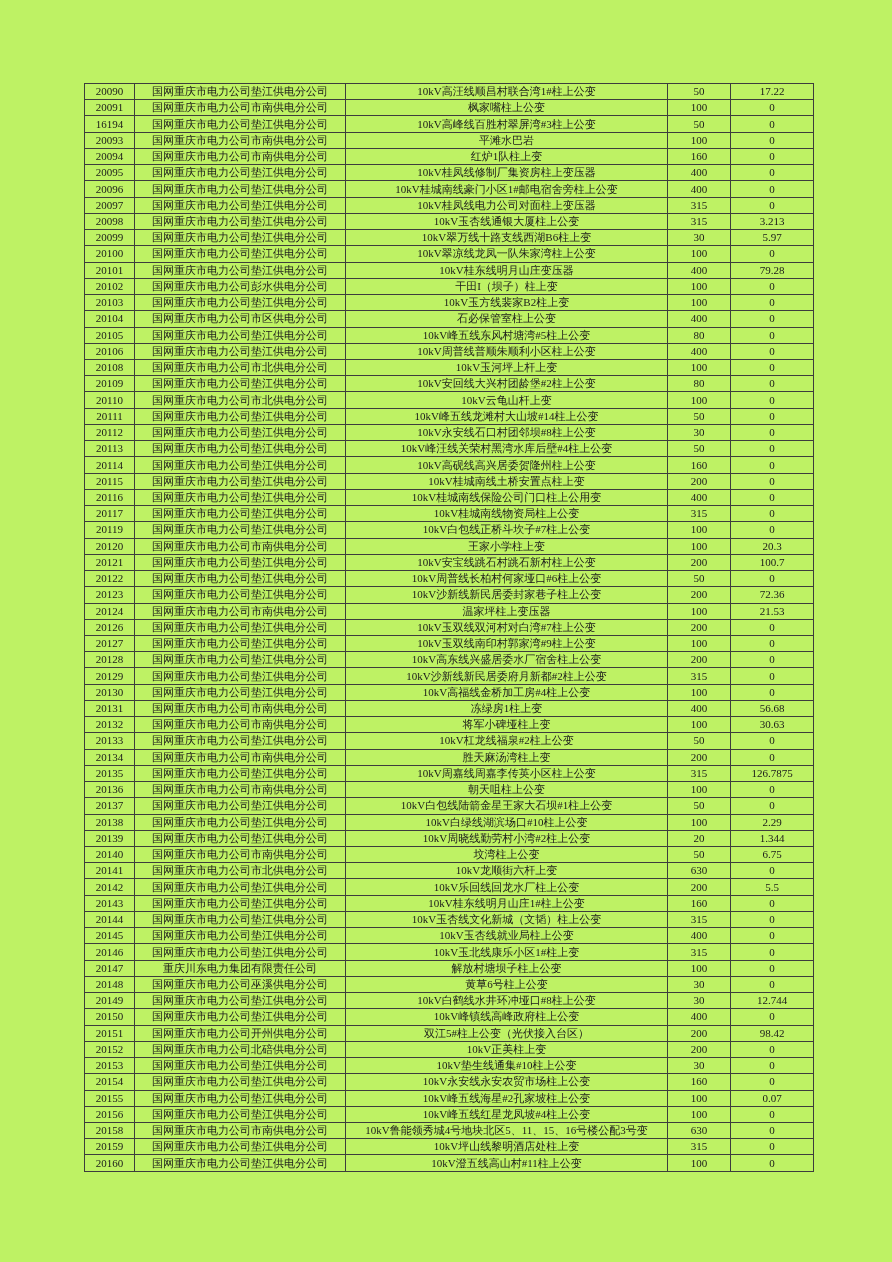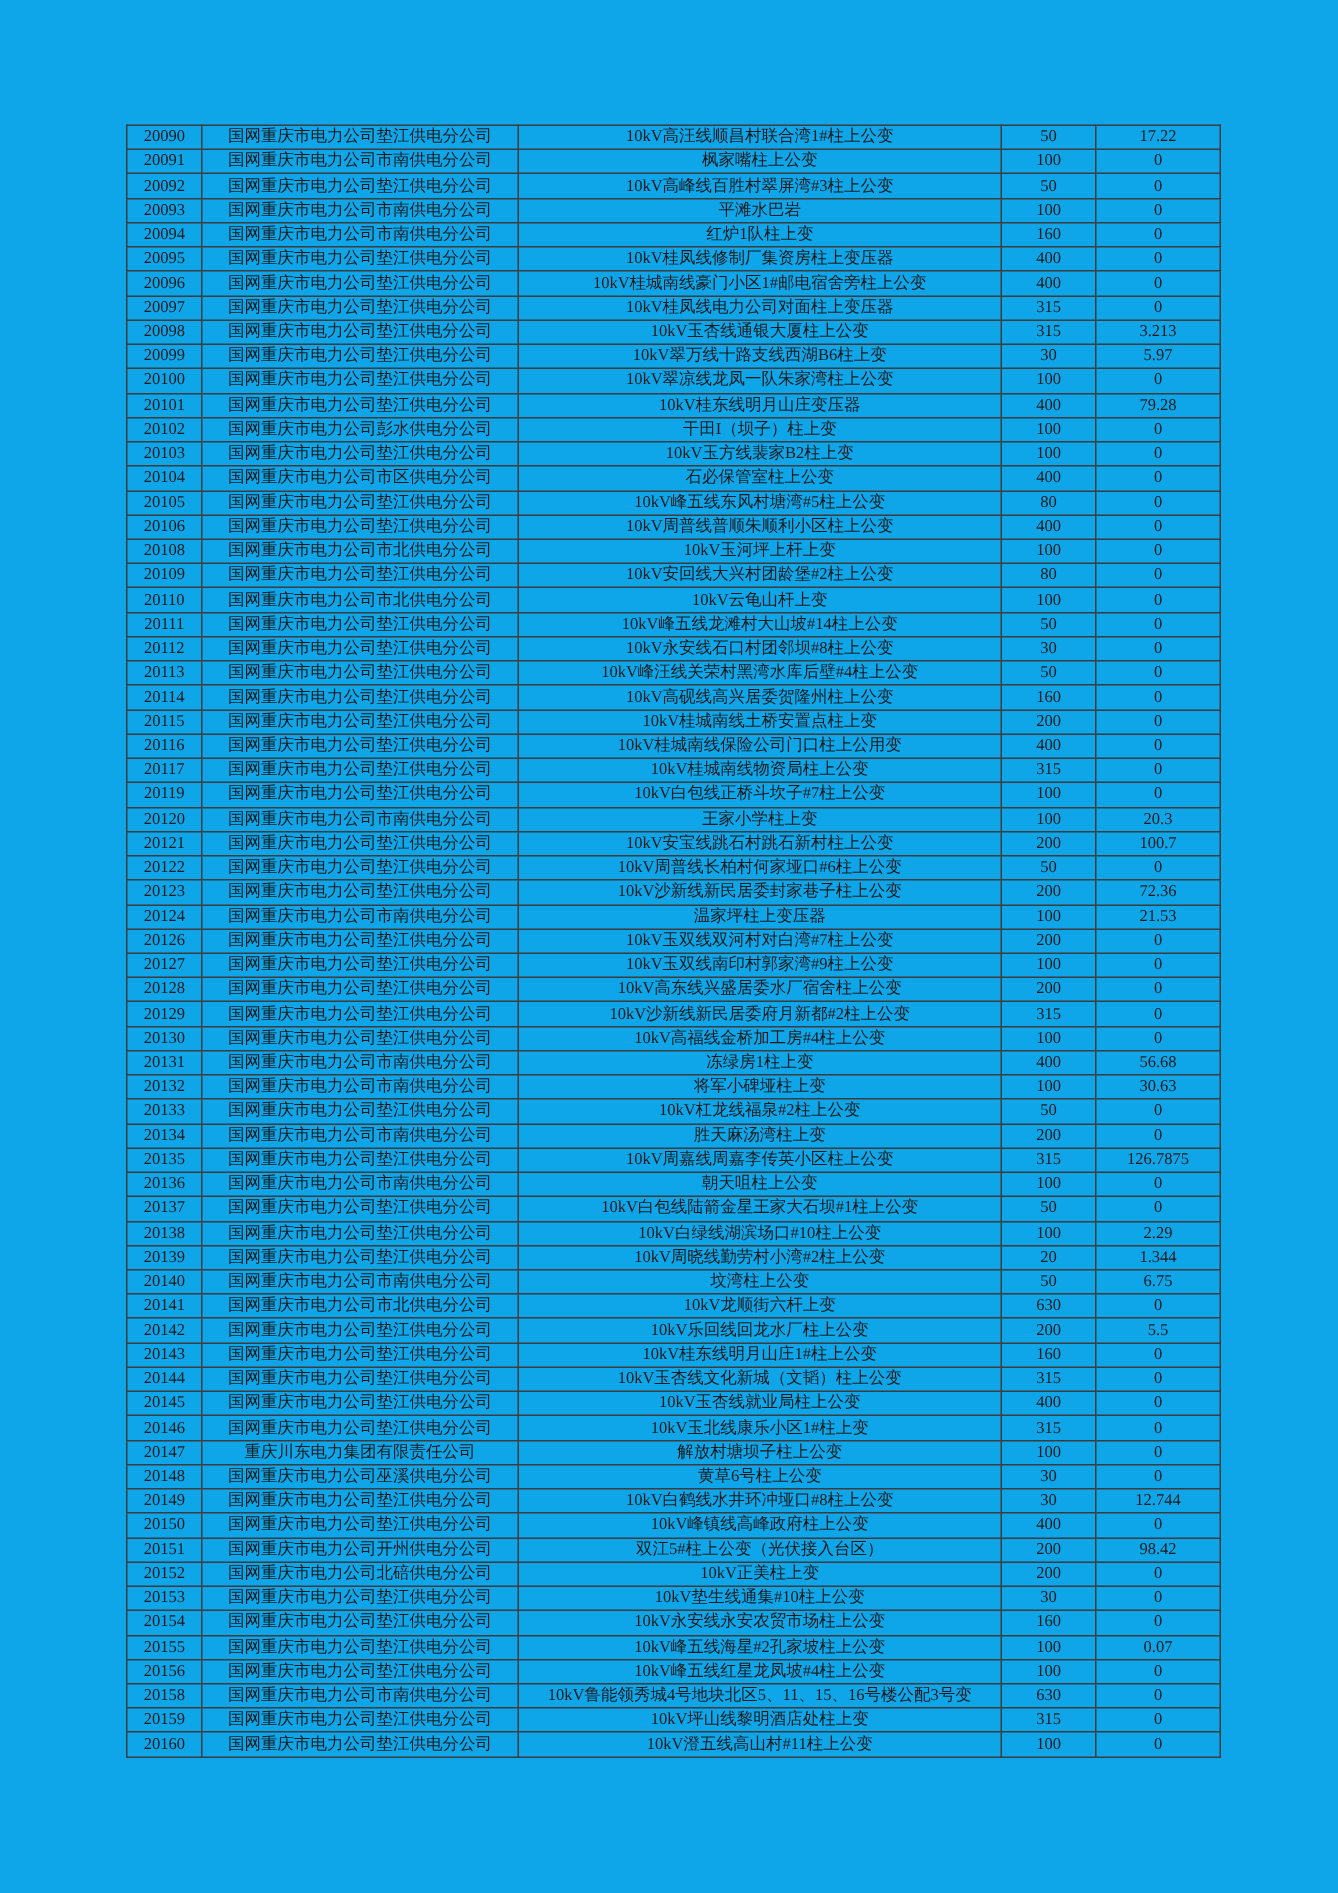--- a/index.html
+++ b/index.html
@@ -4,21 +4,21 @@
 <style>
   html, body {
     margin: 0;
     padding: 0;
     background: #ffffff;
   }
   .page {
     position: relative;
     width: 892px;
     height: 1262px;
-    background: #0ea5e9;
+    background: #bef264;
     overflow: hidden;
     font-family: "Liberation Serif", "DejaVu Serif", serif;
     color: #1a1a1a;
   }
   table.data-table {
     position: absolute;
     left: 84px;
     top: 83px;
     width: 729px;
     height: 1089px;
@@ -63,21 +63,21 @@
           <td>17.22</td>
         </tr>
         <tr>
           <td>20091</td>
           <td>国网重庆市电力公司市南供电分公司</td>
           <td>枫家嘴柱上公变</td>
           <td>100</td>
           <td>0</td>
         </tr>
         <tr>
-          <td>20092</td>
+          <td>16194</td>
           <td>国网重庆市电力公司垫江供电分公司</td>
           <td>10kV高峰线百胜村翠屏湾#3柱上公变</td>
           <td>50</td>
           <td>0</td>
         </tr>
         <tr>
           <td>20093</td>
           <td>国网重庆市电力公司市南供电分公司</td>
           <td>平滩水巴岩</td>
           <td>100</td>

